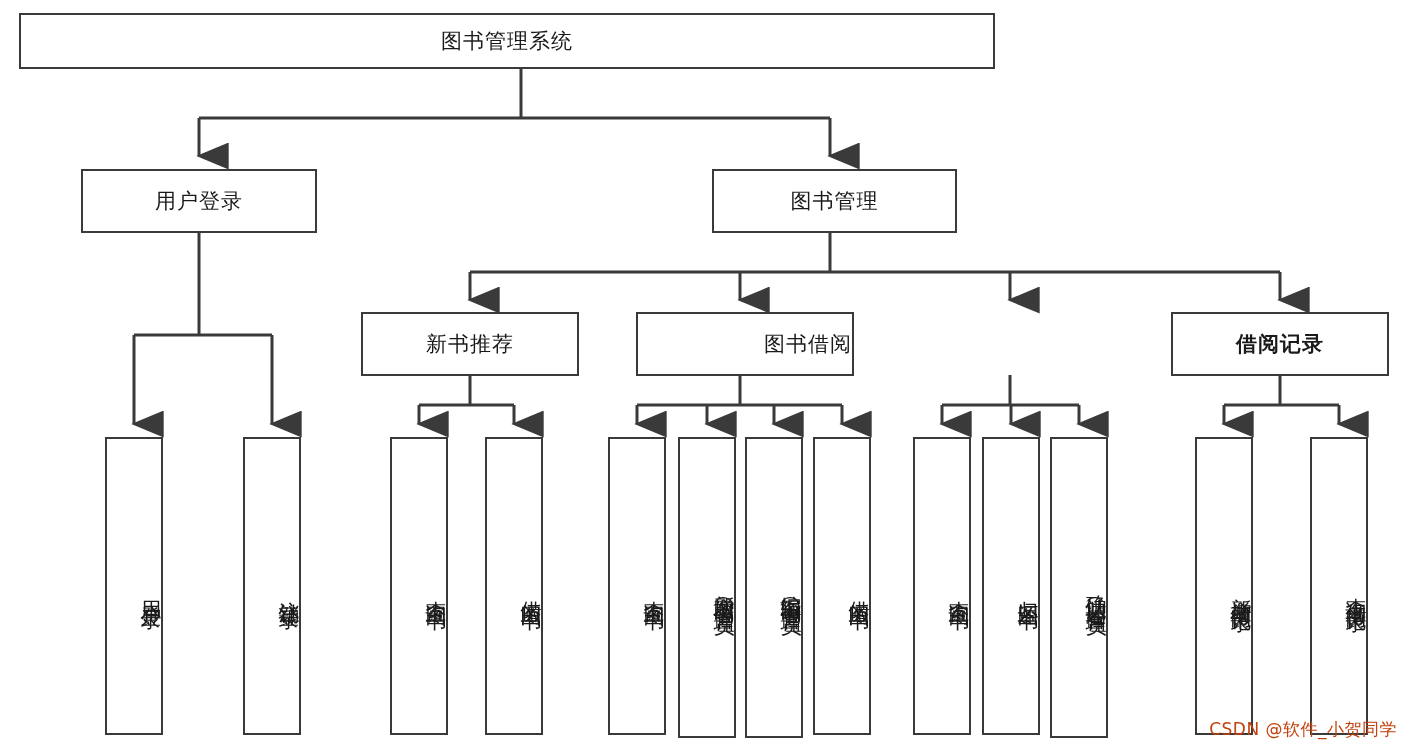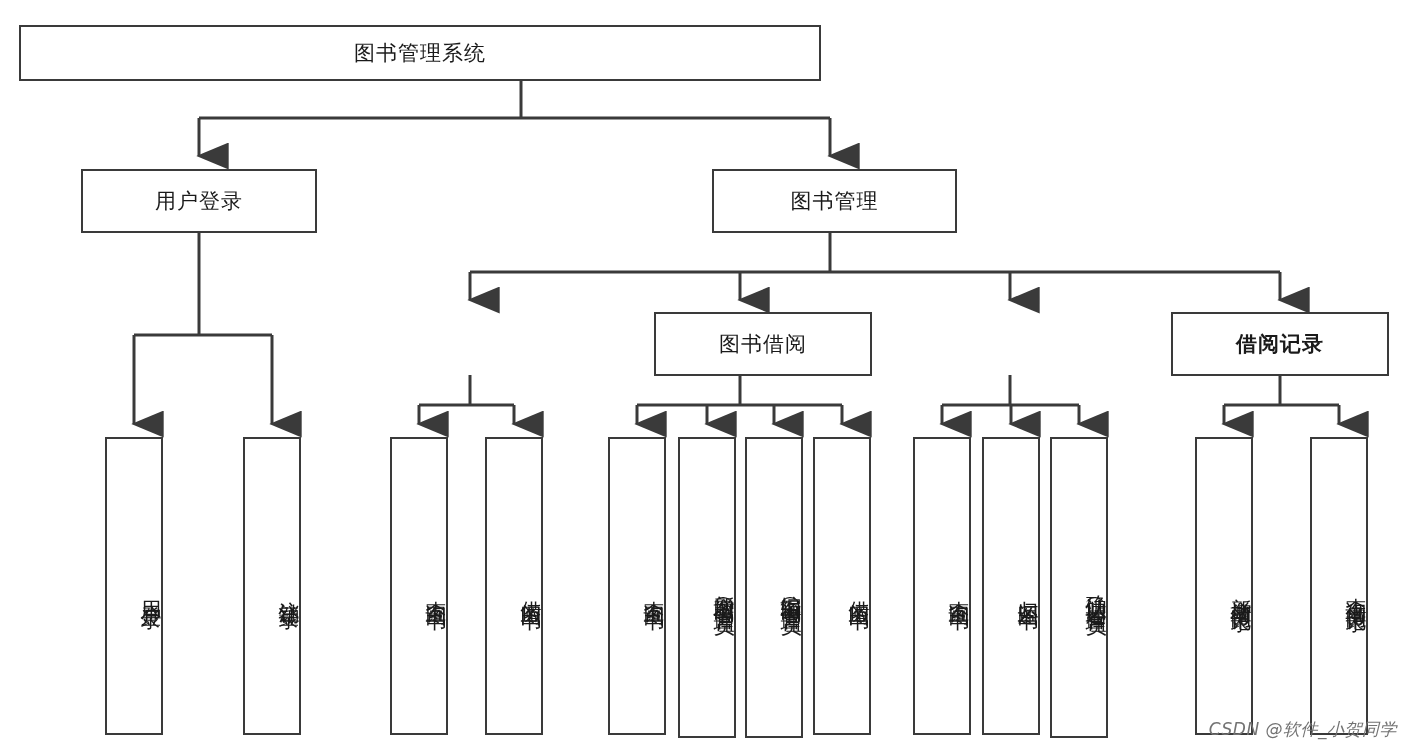--- a/index.html
+++ b/index.html
@@ -55,25 +55,24 @@
     writing-mode: vertical-rl;
     text-orientation: upright;
     display: block;
     white-space: nowrap;
   }
   .watermark {
     position: absolute;
     right: 8px;
     bottom: 6px;
     font-size: 17px;
-    color: #737373;
+    color: #c2410c;
     z-index: 9;
     white-space: nowrap;
     letter-spacing: 0.5px;
-    font-style: italic;
   }
 </style>
 </head>
 <body>
 
 <div id="canvas">
 
   <svg id="wires" viewBox="0 0 1405 747" xmlns="http://www.w3.org/2000/svg">
     <defs>
       <marker id="arrow" viewBox="0 0 10 12" refX="5" refY="11" markerWidth="9" markerHeight="11" orient="auto-start-reverse">
@@ -117,32 +116,35 @@
       <path d="M 1011 405 L 1011 424" marker-end="url(#arrow)"></path>
       <path d="M 1079 405 L 1079 424" marker-end="url(#arrow)"></path>
 
       <path d="M 1280 375 L 1280 405"></path>
       <path d="M 1224 405 L 1339 405"></path>
       <path d="M 1224 405 L 1224 424" marker-end="url(#arrow)"></path>
       <path d="M 1339 405 L 1339 424" marker-end="url(#arrow)"></path>
     </g>
   </svg>
 
-  <div class="node horiz" style="left:19px; top:13px; width:802px; height:56px;margin-top:12px;">
+  <div class="node horiz" style="left:19px; top:13px; width:976px; height:56px;">
     <span>图书管理系统</span>
   </div>
 
   <div class="node horiz" style="left:81px; top:169px; width:236px; height:64px;">
     <span>用户登录</span>
   </div>
   <div class="node horiz" style="left:712px; top:169px; width:245px; height:64px;">
     <span>图书管理</span>
   </div>
 
-  <div class="node horiz" style="left:654px; top:312px; width:218px; height:64px;">
+  <div class="node horiz" style="left:361px; top:312px; width:218px; height:64px;">
+    <span>新书推荐</span>
+  </div>
+  <div class="node horiz" style="left:636px; top:312px; width:218px; height:64px;justify-content:flex-end;">
     <span>图书借阅</span>
   </div>
   <div class="node horiz" style="left:1171px; top:312px; width:218px; height:64px;font-weight:bold;">
     <span>借阅记录</span>
   </div>
 
   <div class="node vert" style="left:105px; top:437px; width:58px; height:298px;">
     <span>用户登录</span>
   </div>
   <div class="node vert" style="left:243px; top:437px; width:58px; height:298px;">

